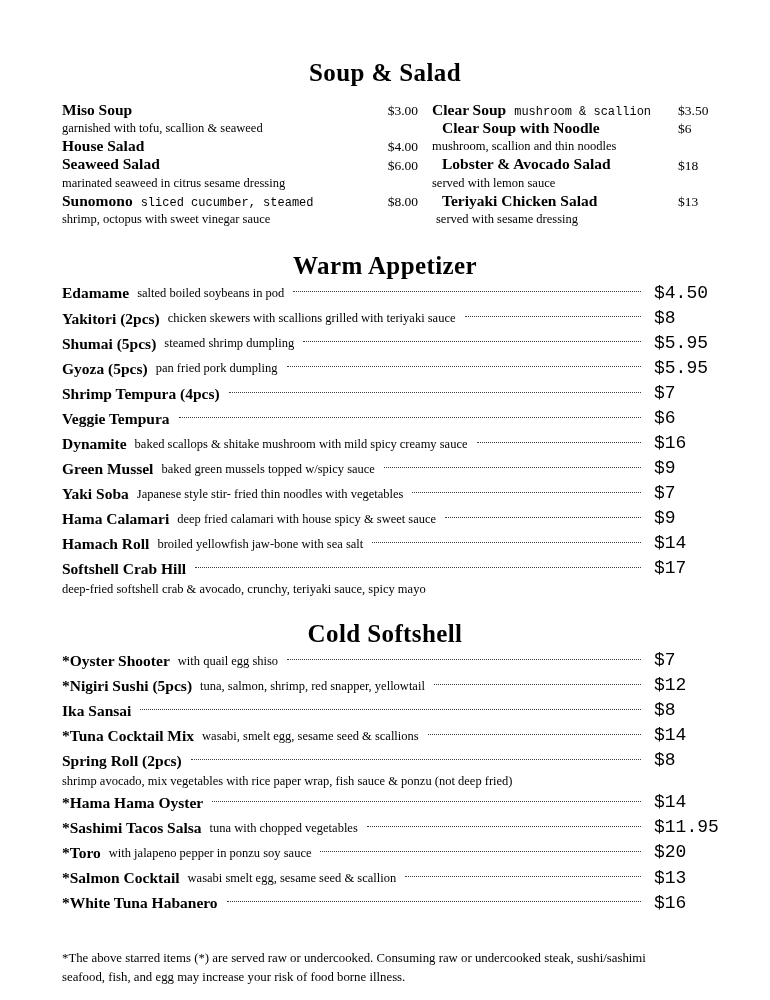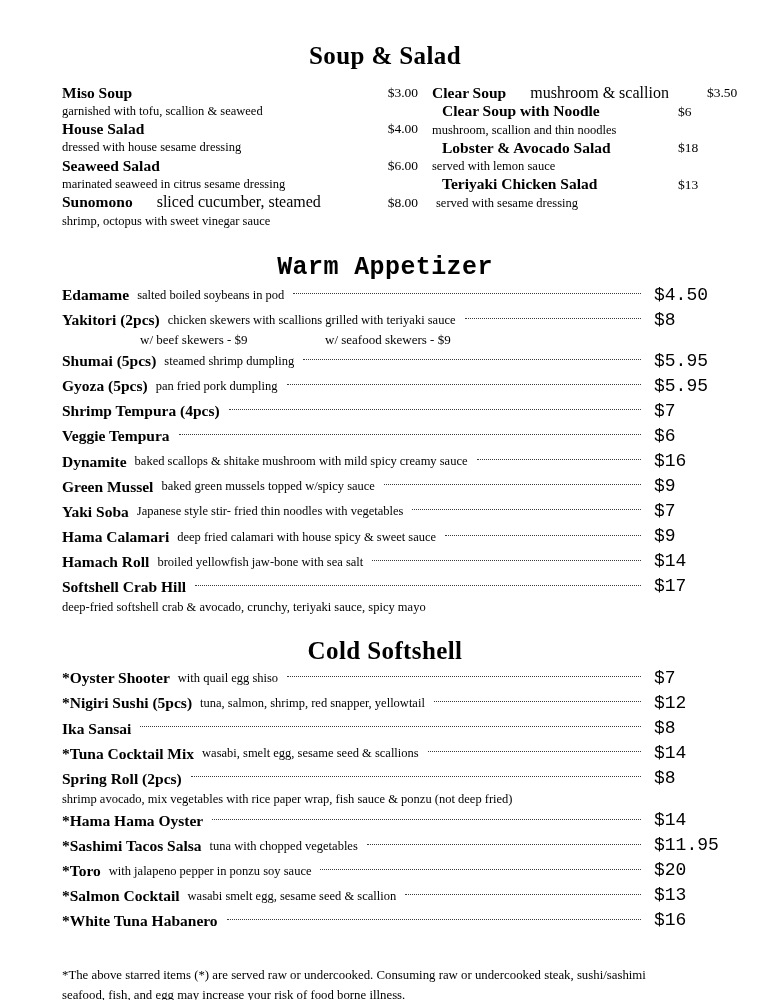--- a/index.html
+++ b/index.html
@@ -13,61 +13,61 @@
     font-family: "Liberation Serif", "DejaVu Serif", serif;
     color: #000000;
     overflow: hidden;
   }
   .page {
     position: relative;
     width: 770px;
     height: 788px;
     background: #ffffff;
     box-sizing: border-box;
-    padding: 0 62px;
+    padding: 17px 62px;
   }
 
   
   .section-title {
     text-align: center;
     font-size: 25px;
     font-weight: bold;
     letter-spacing: 0.4px;
     margin: 0;
     line-height: 1.1;
   }
   .sec-soup-title { padding-top: 42px; }
-  .sec-warm-title { padding-top: 24px; font-family: Liberation Mono, monospace; }
+  .sec-warm-title { padding-top: 24px; }
   .sec-cold-title { padding-top: 22px; }
 
   
   .two-col {
     display: flex;
     margin-top: 14px;
   }
   .col-left  { width: 356px; flex: 0 0 356px; }
   .col-right { width: 290px; flex: 0 0 290px; margin-left: 14px; }
 
   .entry {
     display: flex;
-    align-items: center;
+    align-items: flex-end;
     line-height: 1.18;
-    gap: 16px;
   }
   .entry-name {
     font-size: 15.5px;
     font-weight: bold;
     white-space: nowrap;
   }
   .entry-name.indented { padding-left: 10px; }
   .entry-desc-inline {
-    font-size: 16px;
+    font-size: 12px;
     font-weight: normal;
     margin-left: 8px;
     white-space: nowrap;
+    font-family: Liberation Mono, monospace;
   }
   .entry-spacer { flex: 1 1 auto; min-width: 6px; }
   .entry-price {
     font-size: 13.5px;
     white-space: nowrap;
   }
   .col-left .entry-price  { text-align: right; min-width: 44px; }
   .col-right .entry-price { text-align: left;  min-width: 44px; }
 
   .subdesc {
@@ -151,21 +151,20 @@
         <span class="entry-spacer"></span>
         <span class="entry-price">$3.00</span>
       </div>
       <div class="subdesc">garnished with tofu, scallion &amp; seaweed</div>
 
       <div class="entry">
         <span class="entry-name">House Salad</span>
         <span class="entry-spacer"></span>
         <span class="entry-price">$4.00</span>
       </div>
-      <div class="subdesc">dressed with house sesame dressing</div>
 
       <div class="entry">
         <span class="entry-name">Seaweed Salad</span>
         <span class="entry-spacer"></span>
         <span class="entry-price">$6.00</span>
       </div>
       <div class="subdesc">marinated seaweed in citrus sesame dressing</div>
 
       <div class="entry">
         <span class="entry-name">Sunomono</span>
@@ -219,24 +218,20 @@
       <span class="desc">salted boiled soybeans in pod</span>
       <span class="leader"></span>
       <span class="price">$4.50</span>
     </div>
 
     <div class="lrow">
       <span class="name">Yakitori (2pcs)</span>
       <span class="desc">chicken skewers with scallions grilled with teriyaki sauce</span>
       <span class="leader"></span>
       <span class="price">$8</span>
-    </div>
-    <div class="sub-two">
-      <span class="s1">w/ beef skewers - $9</span>
-      <span class="s2">w/ seafood skewers - $9</span>
     </div>
 
     <div class="lrow">
       <span class="name">Shumai (5pcs)</span>
       <span class="desc">steamed shrimp dumpling</span>
       <span class="leader"></span>
       <span class="price">$5.95</span>
     </div>
 
     <div class="lrow">

